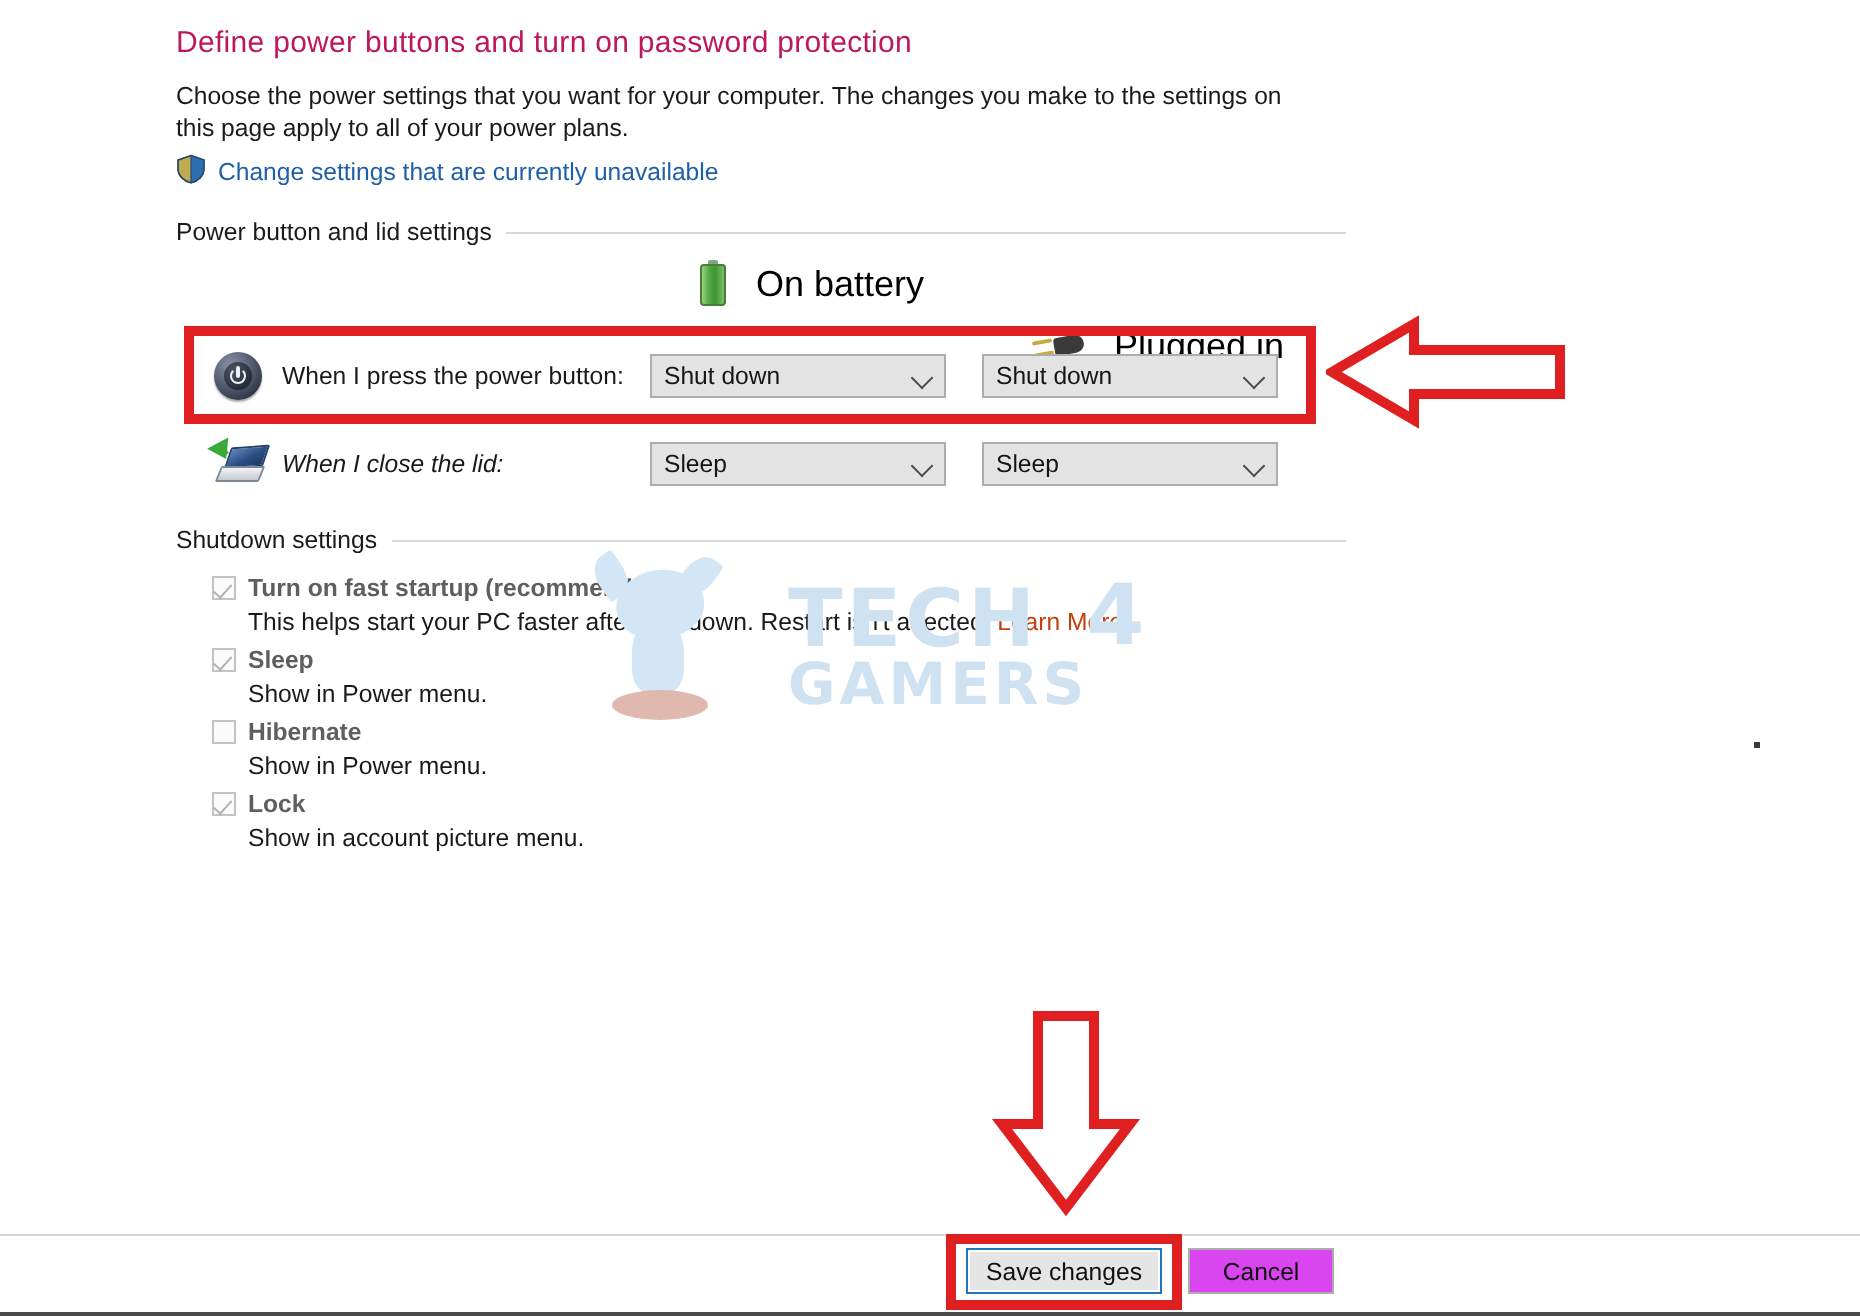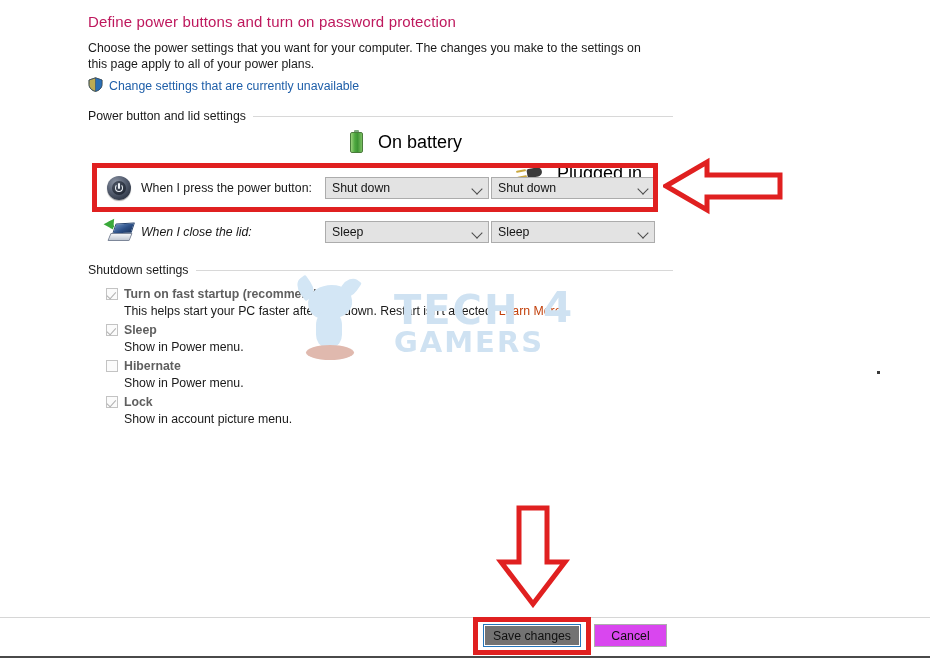--- a/index.html
+++ b/index.html
@@ -251,21 +251,21 @@
     position: absolute;
     left: 4px; top: 0px;
     width: 4px; height: 7px;
     background: #3aa93a;
     transform: rotate(-28deg);
   }
 
   
   .combo {
     position: absolute;
-    width: 164px;
+    width: 148px;
     height: 22px;
     background: #e3e3e3;
     border: 1px solid #acacac;
     box-sizing: border-box;
     display: flex;
     align-items: center;
     cursor: default;
   }
   .combo .combo-text {
     flex: 1;
@@ -452,21 +452,21 @@
     display: flex;
     align-items: center;
     justify-content: center;
     cursor: default;
     white-space: nowrap;
   }
   #btn-save {
     left: 483px;
     top: 624px;
     width: 98px;
-    background: #737373;
+    background: #e5e5e5;
     border: 1px solid #2476bc;
     box-shadow: inset 0 0 0 1px #ffffff;
   }
   #btn-cancel {
     left: 594px;
     top: 624px;
     width: 73px;
   }
 
   

